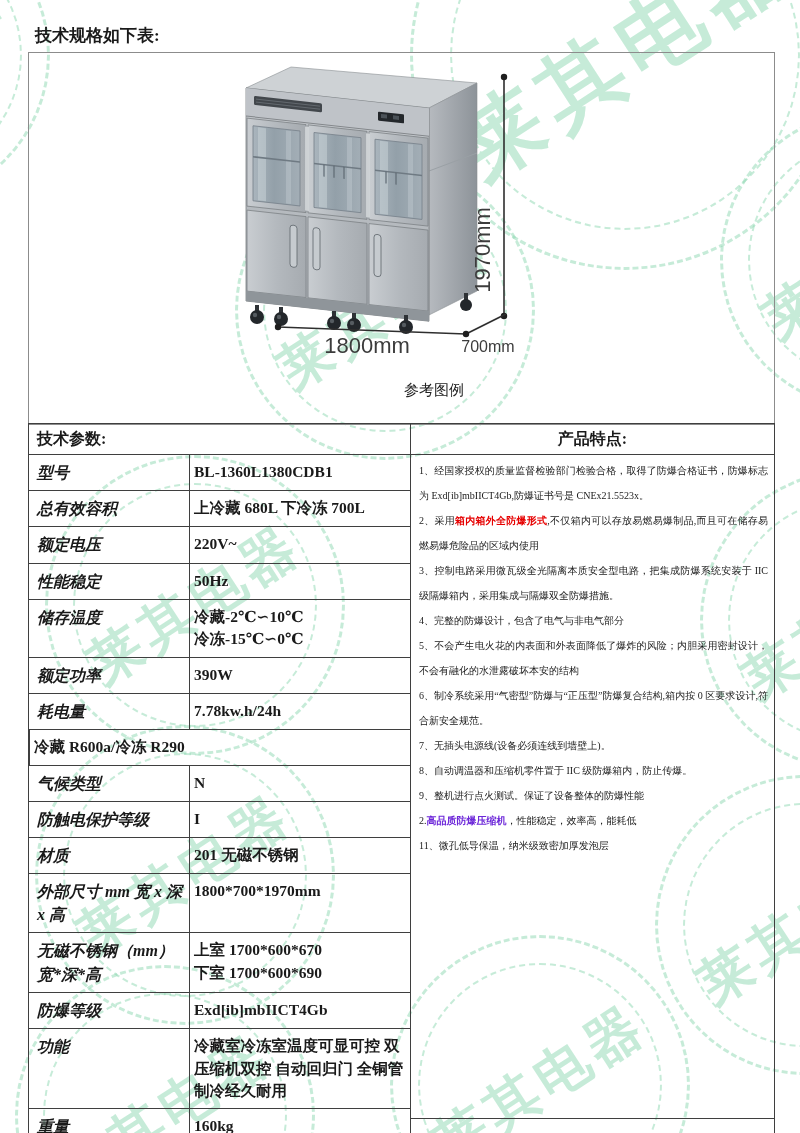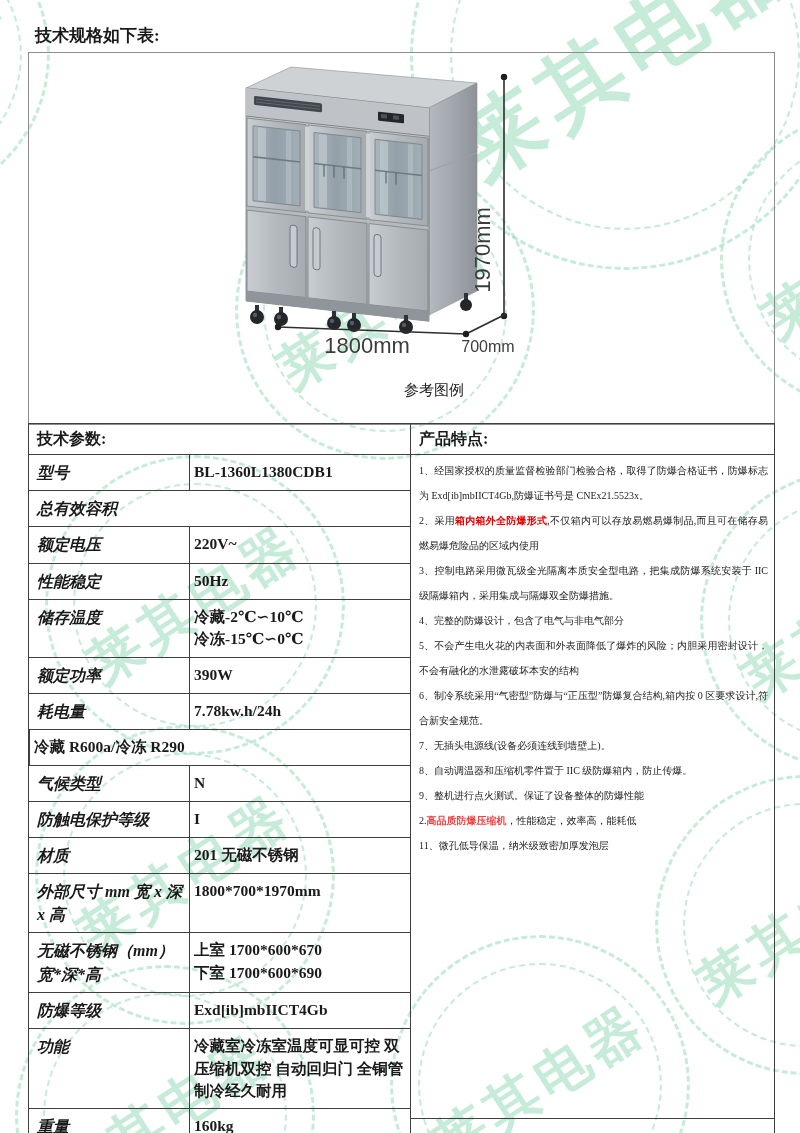--- a/index.html
+++ b/index.html
@@ -26,21 +26,21 @@
   .spec-layout{position:absolute;left:28px;top:423px;width:747px;box-sizing:border-box;
         border:1px solid #3f3f3f;display:grid;grid-template-columns:381px 1fr;align-items:stretch;}
   .spec-left{display:flex;flex-direction:column;}
   .panel-header{font-size:16px;font-weight:bold;padding:5px 8px 4px 8px;}
   .spec-rows{display:flex;flex-direction:column;flex:1;}
   .spec-row{display:grid;grid-template-columns:160px 1fr;border-top:1px solid #3f3f3f;flex:1;}
   .spec-label{padding:6px 4px 6px 8px;font-weight:bold;font-size:16px;line-height:1.45;font-style:italic;}
   .spec-value{padding:6px 4px 6px 4px;font-weight:bold;font-size:15.5px;line-height:1.45;
         border-left:1px solid #3f3f3f;white-space:pre-line;}
   .features{border-left:1px solid #3f3f3f;display:flex;flex-direction:column;}
-  .features-header{font-size:16px;font-weight:bold;padding:5px 8px 4px 8px;border-bottom:1px solid #3f3f3f;}
+  .features-header{font-size:16px;font-weight:bold;padding:5px 8px 4px 8px;border-bottom:1px solid #3f3f3f;text-align:center;}
   .features-body{flex:1;padding:3px 6px 4px 8px;font-size:10px;line-height:25px;text-align:justify;}
   .feature-item{margin:0;}
   .feature-red{font-weight:bold;}
   .features-footer{height:26px;border-top:1px solid #3f3f3f;}
   
   .dim-font{font-family:"Liberation Sans","DejaVu Sans",sans-serif;fill:#3c3c3c;}
 </style>
 </head>
 <body>
 
@@ -236,20 +236,21 @@
     <div class="spec-layout">
       <div class="spec-left">
         <div class="panel-header">技术参数:</div>
         <div class="spec-rows" id="spec-rows">
             <div class="spec-row">
               <div class="spec-label">型号</div>
               <div class="spec-value">BL-1360L1380CDB1</div>
             </div>
             <div class="spec-row">
               <div class="spec-label">总有效容积</div>
+              <div class="spec-value">上冷藏 680L 下冷冻 700L</div>
             </div>
             <div class="spec-row">
               <div class="spec-label">额定电压</div>
               <div class="spec-value">220V~</div>
             </div>
             <div class="spec-row">
               <div class="spec-label">性能稳定</div>
               <div class="spec-value">50Hz</div>
             </div>
             <div class="spec-row">
@@ -308,21 +309,21 @@
         <div class="features-body" id="features-body">
             <p class="feature-item"><span>1、经国家授权的质量监督检验部门检验合格，取得了防爆合格证书，防爆标志为 Exd[ib]mbIICT4Gb,防爆证书号是 CNEx21.5523x。</span></p>
             <p class="feature-item"><span>2、采用</span><span class="feature-red" style="color: rgb(230, 0, 0); margin-top: 48px;">箱内箱外全防爆形式</span><span>,不仅箱内可以存放易燃易爆制品,而且可在储存易燃易爆危险品的区域内使用</span></p>
             <p class="feature-item"><span>3、控制电路采用微瓦级全光隔离本质安全型电路，把集成防爆系统安装于 IIC 级隔爆箱内，采用集成与隔爆双全防爆措施。</span></p>
             <p class="feature-item"><span>4、完整的防爆设计，包含了电气与非电气部分</span></p>
             <p class="feature-item"><span>5、不会产生电火花的内表面和外表面降低了爆炸的风险；内胆采用密封设计，不会有融化的水泄露破坏本安的结构</span></p>
             <p class="feature-item"><span>6、制冷系统采用“气密型”防爆与“正压型”防爆复合结构,箱内按 0 区要求设计,符合新安全规范。</span></p>
             <p class="feature-item"><span>7、无插头电源线(设备必须连线到墙壁上)。</span></p>
             <p class="feature-item"><span>8、自动调温器和压缩机零件置于 IIC 级防爆箱内，防止传爆。</span></p>
             <p class="feature-item"><span>9、整机进行点火测试。保证了设备整体的防爆性能</span></p>
-            <p class="feature-item"><span>2.</span><span class="feature-red" style="color: #ef4444;">高品质防爆压缩机</span><span>，性能稳定，效率高，能耗低</span></p>
+            <p class="feature-item"><span>2.</span><span class="feature-red" style="color: #6d28d9;">高品质防爆压缩机</span><span>，性能稳定，效率高，能耗低</span></p>
             <p class="feature-item"><span>11、微孔低导保温，纳米级致密加厚发泡层</span></p>
           </div>
         <div class="features-footer"></div>
       </div>
     </div>
 
   </div>
 </div>
 
 </body></html>

